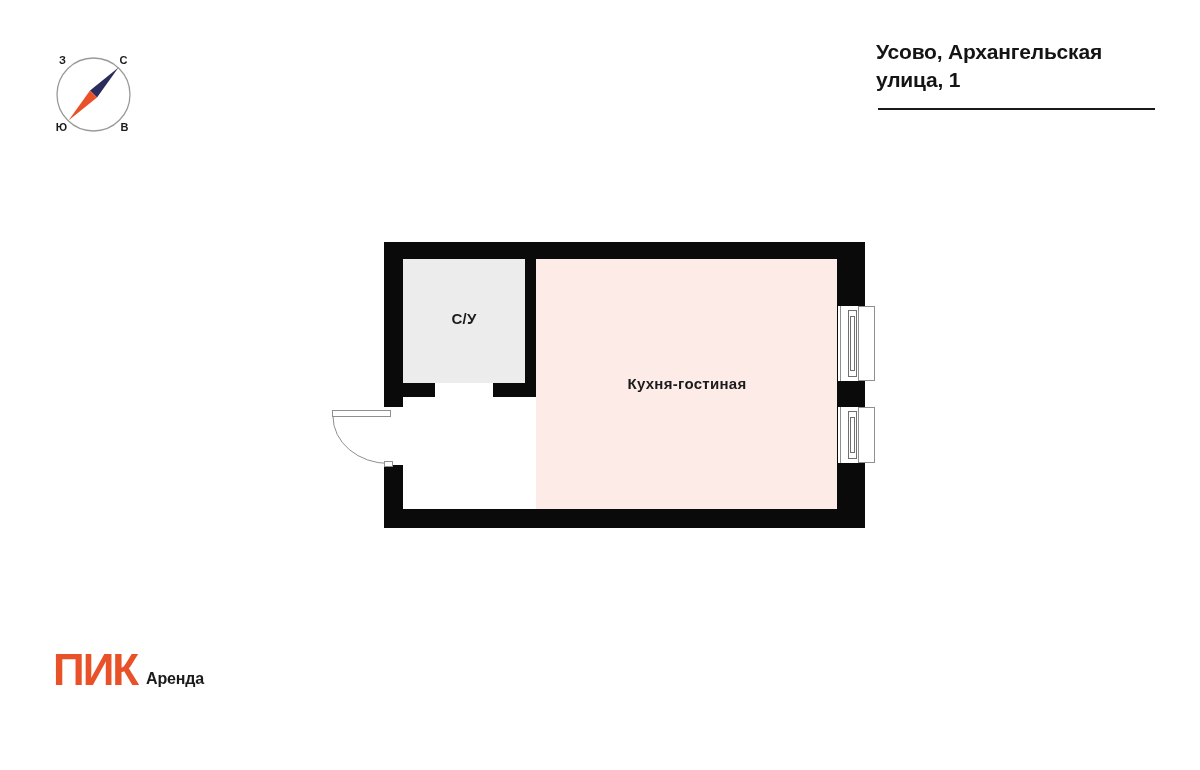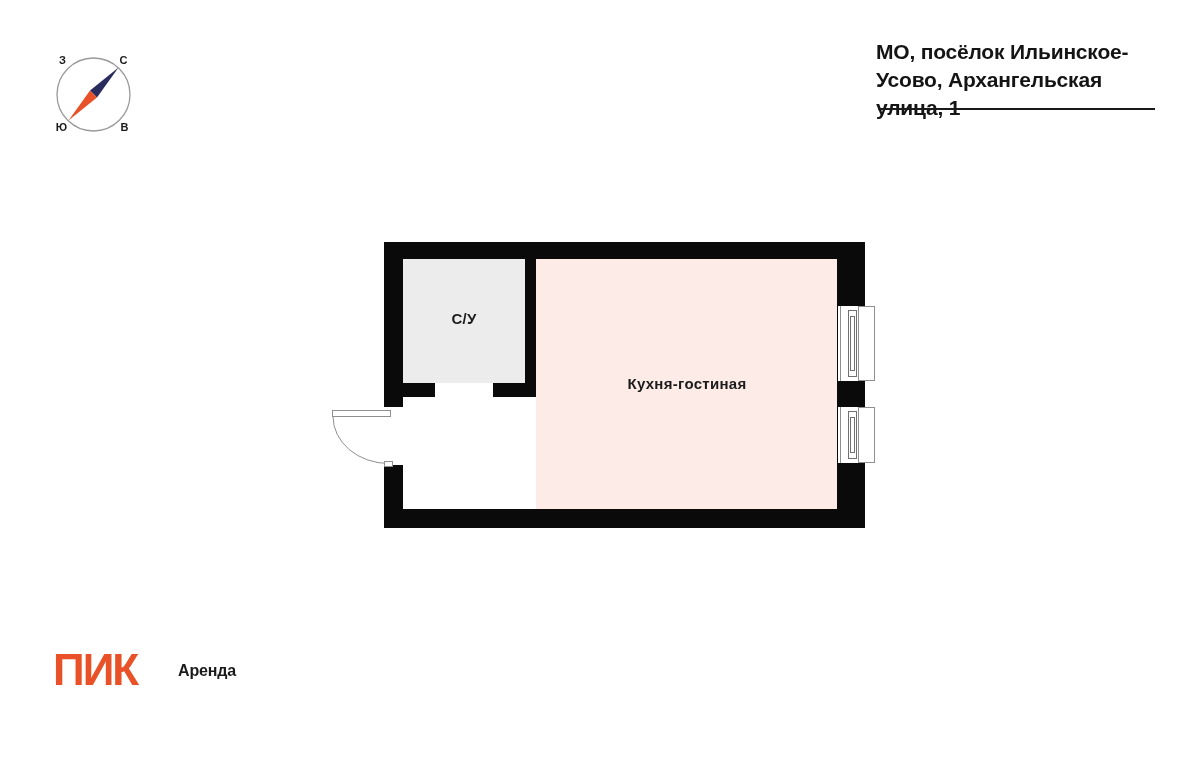--- a/index.html
+++ b/index.html
@@ -16,21 +16,21 @@
              letter-spacing: -0.2px; text-align: left; }
   .address-rule { position: absolute; left: 878px; top: 108px; width: 277px; height: 2px;
                   background: #1a1a1a; }
 
   
   .plan { position: absolute; left: 330px; top: 238px; width: 548px; height: 294px; }
   .room-label { font-family: "Liberation Sans", "DejaVu Sans", sans-serif;
                 font-weight: 700; font-size: 15px; letter-spacing: 0.3px; fill: #1b1b1b; }
 
   
-  .logo { position: absolute; left: 53px; top: 651px; display: flex; align-items: center; gap: 32px; }
+  .logo { position: absolute; left: 53px; top: 651px; display: flex; align-items: flex-end; }
   .logo-brand { font-size: 44px; line-height: 38px; font-weight: 700; letter-spacing: -2px;
                 color: #E95228; }
   .logo-product { font-size: 16px; line-height: 20px; font-weight: 700; color: #1a1a1a;
                   margin-left: 9px; margin-top: 2px; letter-spacing: -0.2px; }
 </style>
 </head>
 <body>
 
 <div class="page">
 
@@ -38,21 +38,20 @@
     <circle cx="93.5" cy="94.5" r="36.5" fill="#ffffff" stroke="#9a9a9a" stroke-width="1.3"></circle>
     <polygon points="118.5,67.5 97,97.5 90,90.5" fill="#2B2C5E"></polygon>
     <polygon points="68.5,120.5 97,97.5 90,90.5" fill="#E95228"></polygon>
     <text x="62.5" y="64" text-anchor="middle" font-size="11" font-weight="700" fill="#1a1a1a">З</text>
     <text x="123.5" y="64" text-anchor="middle" font-size="11" font-weight="700" fill="#1a1a1a">С</text>
     <text x="61.5" y="130.5" text-anchor="middle" font-size="11" font-weight="700" fill="#1a1a1a">Ю</text>
     <text x="124.5" y="130.5" text-anchor="middle" font-size="11" font-weight="700" fill="#1a1a1a">В</text>
   </svg>
 
   <div class="address">
-    <div>МО, посёлок Ильинское-</div>
     <div>Усово, Архангельская улица, 1</div>
   </div>
   <div class="address-rule"></div>
 
   <svg class="plan" viewBox="330 238 548 294" xmlns="http://www.w3.org/2000/svg">
 
     <rect x="384" y="242" width="481" height="286" fill="#0A0A0A"></rect>
 
     <rect x="403" y="259" width="122" height="124" fill="#ECECEC"></rect>
     <rect x="536" y="259" width="301" height="250" fill="#FCEBE7"></rect>

